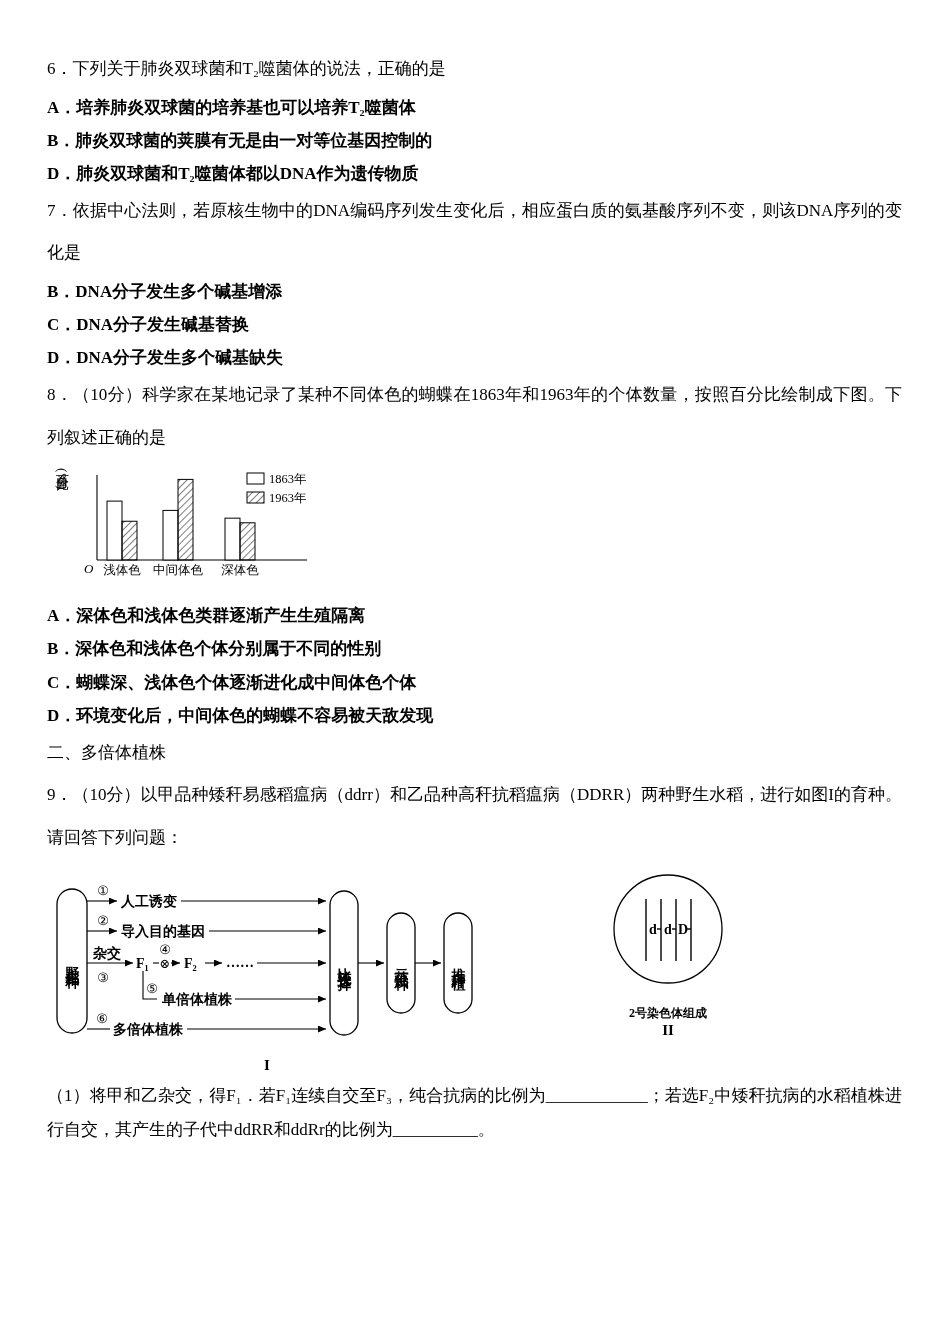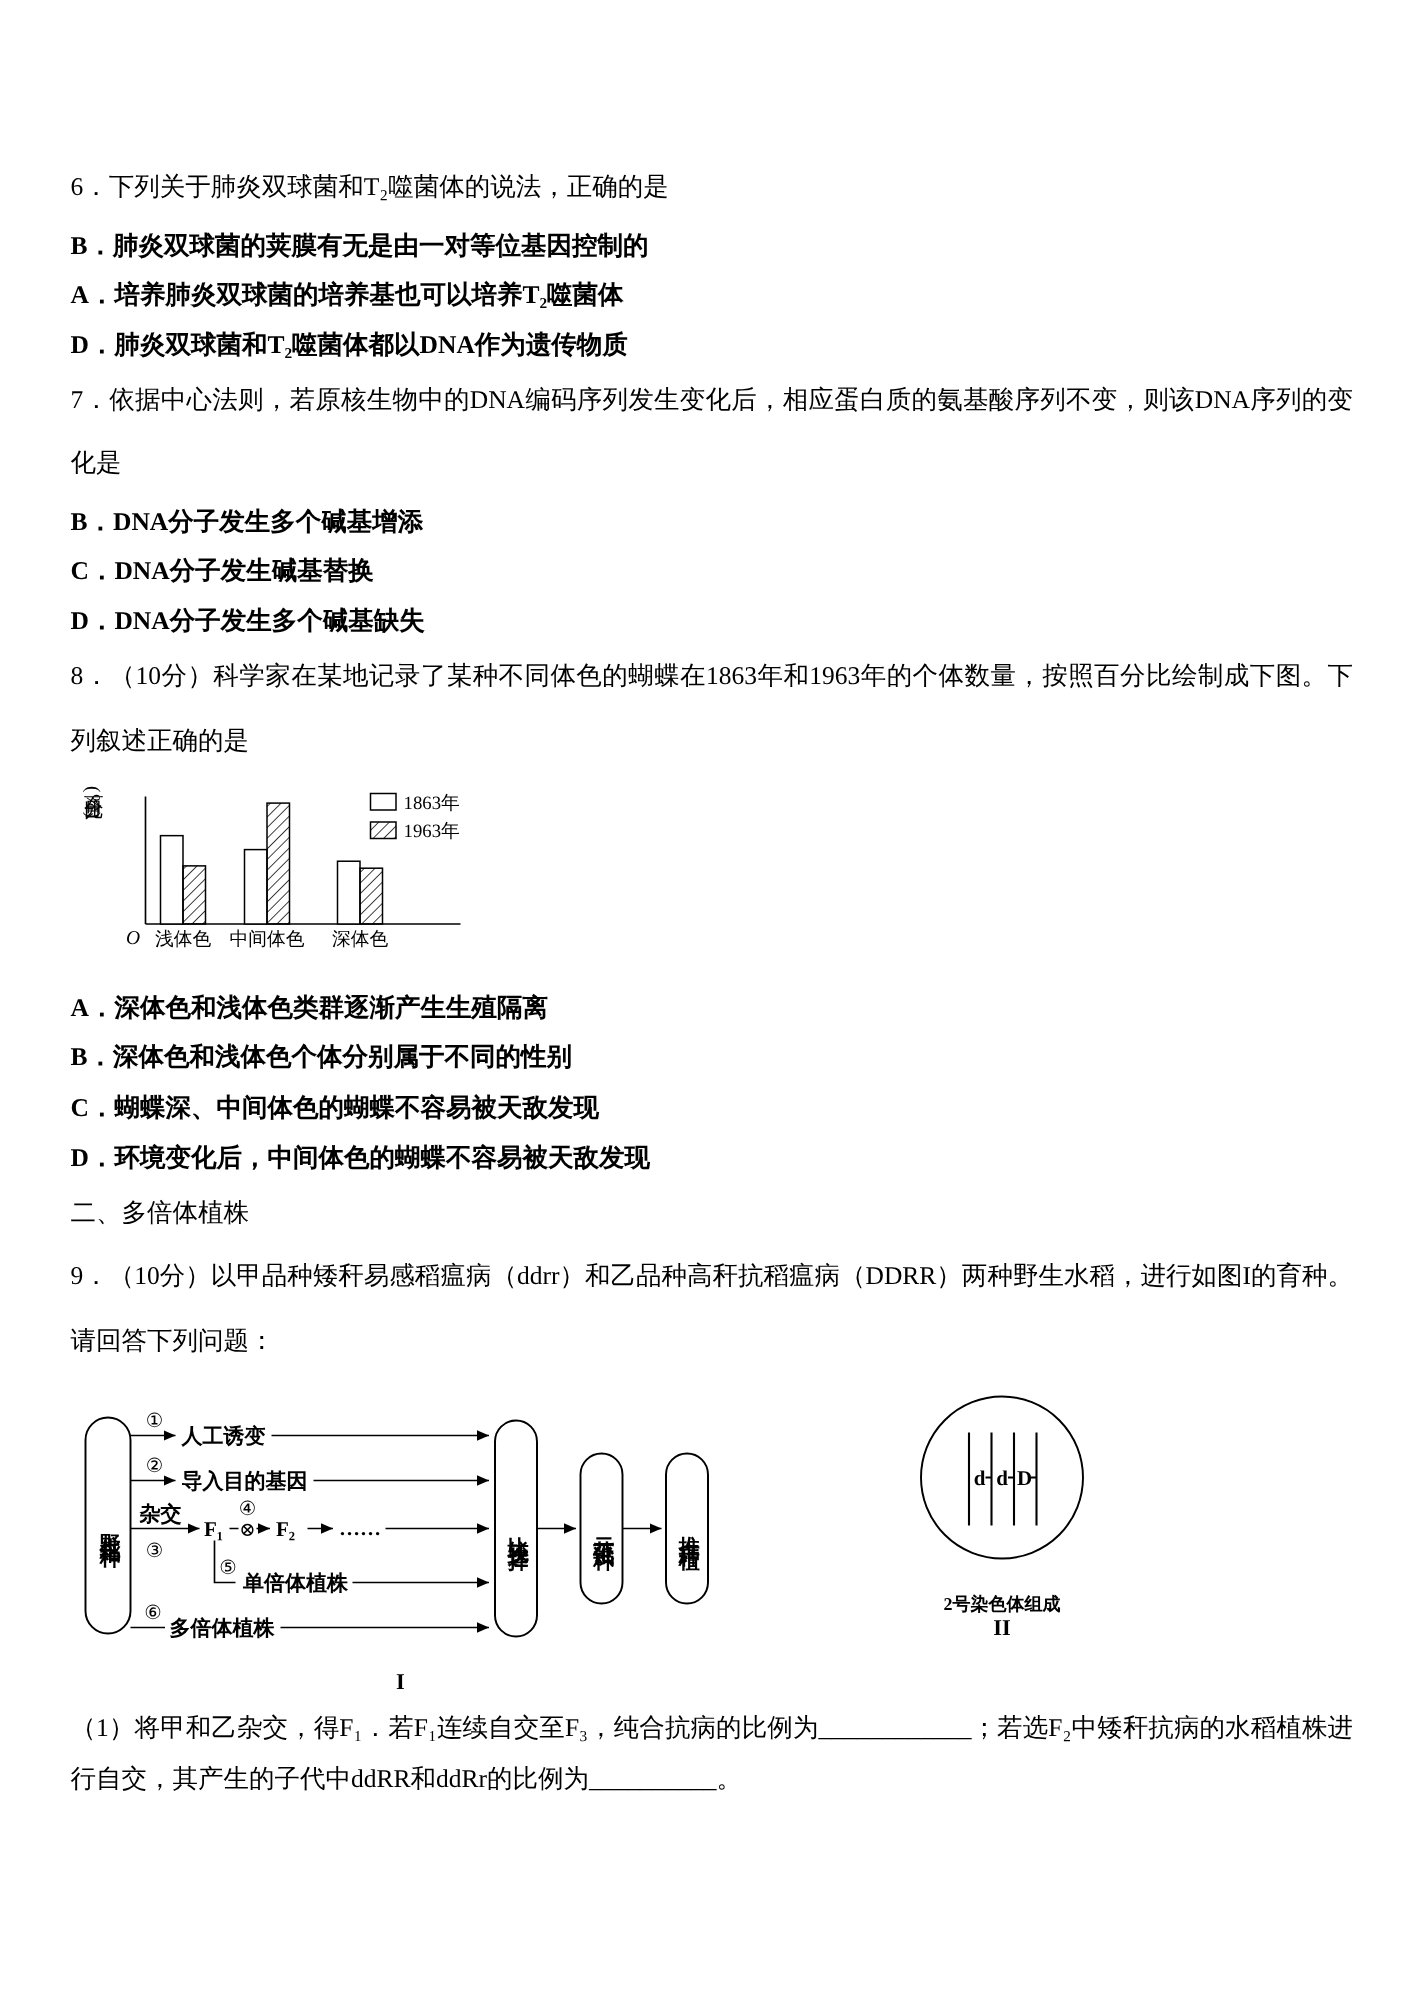--- a/index.html
+++ b/index.html
@@ -1,20 +1,20 @@
 <!DOCTYPE html>
 <html><head>
 <meta charset="utf-8">
 <style>
   html,body{margin:0;padding:0;background:#fff;}
   body{
     width:950px;height:1344px;overflow:hidden;color:#000;
     font-family:"Liberation Serif","DejaVu Serif",serif;
   }
-  .page{padding:104px 48px 20px 47px;font-size:17px;}
+  .page{padding:48px 48px 20px 47px;font-size:17px;}
   p{margin:0;text-align:justify;}
   .stem{line-height:2.5;font-weight:normal;}
   .option{line-height:1.95;font-weight:bold;}
   .section-title{line-height:2.5;font-weight:normal;}
   .subq{line-height:2.0;}
 
   
   .chart-wrap{position:relative;width:340px;height:130px;margin:6px 0 4px 6px;}
   .chart-ylabel{
     position:absolute;left:3px;top:0;
@@ -47,22 +47,22 @@
   .dgene{font-size:14px;font-weight:bold;}
   .dcap{font-size:15px;font-weight:bold;}
 </style>
 </head>
 <body>
 
 <div class="page">
 
   <div>
     <p class="stem">6．下列关于肺炎双球菌和T₂噬菌体的说法，正确的是</p>
+    <p class="option">A．培养肺炎双球菌的培养基也可以培养T₂噬菌体</p>
     <p class="option">B．肺炎双球菌的荚膜有无是由一对等位基因控制的</p>
-    <p class="option">A．培养肺炎双球菌的培养基也可以培养T₂噬菌体</p>
     <p class="option">D．肺炎双球菌和T₂噬菌体都以DNA作为遗传物质</p>
   </div>
 
   <div>
     <p class="stem">7．依据中心法则，若原核生物中的DNA编码序列发生变化后，相应蛋白质的氨基酸序列不变，则该DNA序列的变化是</p>
     <p class="option">B．DNA分子发生多个碱基增添</p>
     <p class="option">C．DNA分子发生碱基替换</p>
     <p class="option">D．DNA分子发生多个碱基缺失</p>
   </div>
 
@@ -91,21 +91,21 @@
           <rect x="180" y="8" width="17" height="11" fill="#fff" stroke="#000"></rect>
           <text x="202" y="18" font-size="12.5">1863年</text>
           <rect x="180" y="27" width="17" height="11" fill="url(#hatch)" stroke="#000"></rect>
           <text x="202" y="37" font-size="12.5">1963年</text>
           <text x="17" y="108" font-size="13" font-style="italic">O</text>
         </svg>
     </div>
 
     <p class="option">A．深体色和浅体色类群逐渐产生生殖隔离</p>
     <p class="option">B．深体色和浅体色个体分别属于不同的性别</p>
-    <p class="option">C．蝴蝶深、中间体色的蝴蝶不容易被天敌发现</p>
+    <p class="option">C．蝴蝶深、浅体色个体逐渐进化成中间体色个体</p>
     <p class="option">D．环境变化后，中间体色的蝴蝶不容易被天敌发现</p>
   </div>
 
   <p class="section-title">二、多倍体植株</p>
 
   <div>
     <p class="stem">9．（10分）以甲品种矮秆易感稻瘟病（ddrr）和乙品种高秆抗稻瘟病（DDRR）两种野生水稻，进行如图I的育种。请回答下列问题：</p>
 
     <div class="figures-row">
 

